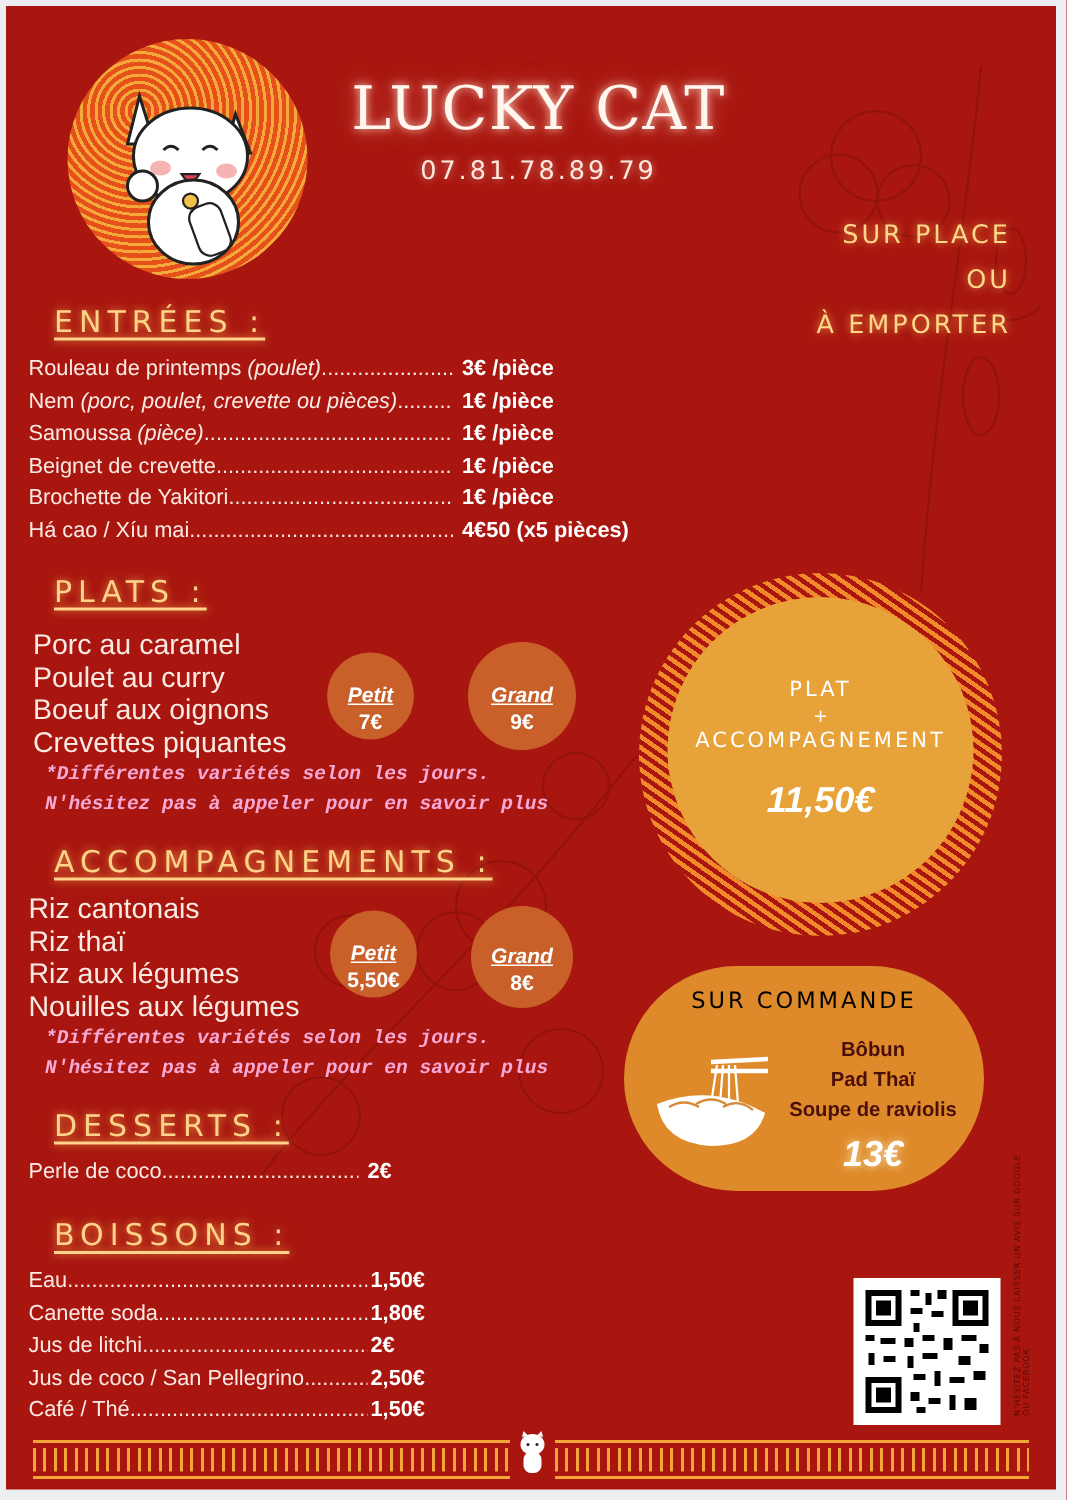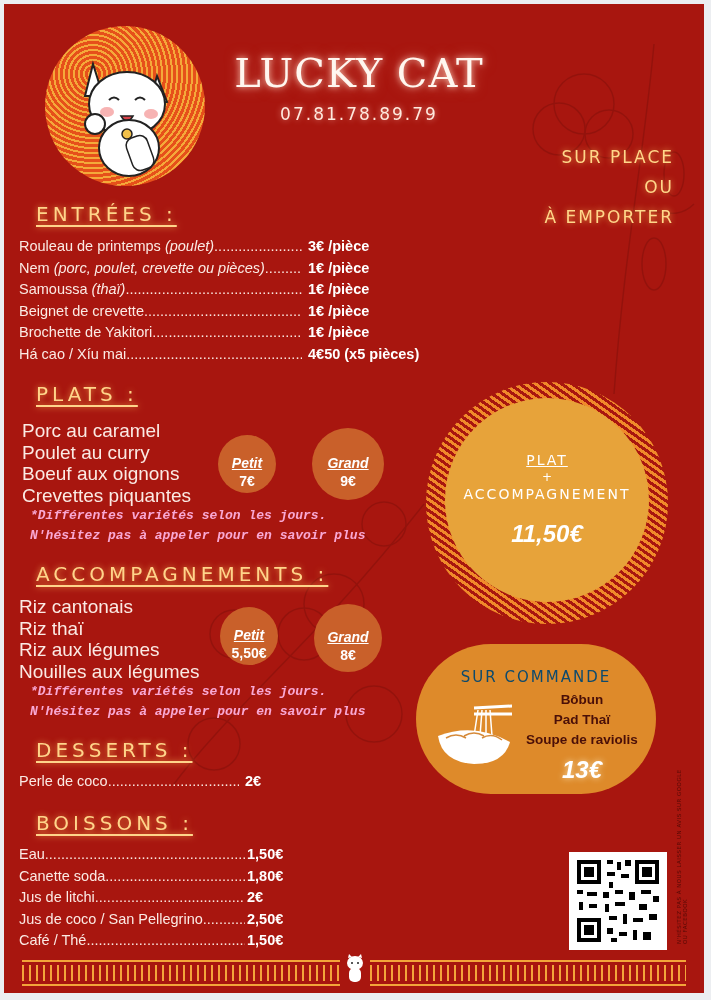--- a/index.html
+++ b/index.html
@@ -23,26 +23,26 @@
   .item-row .price{font-weight:bold;color:#fff;margin-left:6px;}
   .plain{color:#fbeae4;font-family:Liberation Sans, sans-serif;font-size:19px;line-height:21.5px;}
   .note{color:#f9a8d4;font-family:Liberation Mono, monospace;font-style:italic;font-weight:bold;font-size:13px;line-height:20px;}
   .bubble{border-radius:50%;background:#c9602a;color:#fff;text-align:center;font-family:"Liberation Sans",sans-serif;font-weight:bold;display:flex;flex-direction:column;justify-content:center;align-items:center;}
   .bubble .sz{font-style:italic;text-decoration:underline;font-size:14px;margin-top:16px;}
   .bubble .pr{font-size:14px;margin-top:2px;}
   .combo{left:422px;top:378px;width:242px;height:242px;border-radius:50%;
     background:repeating-linear-gradient(35deg,#f08a2a 0 3px,#a8160f 3px 6px);}
   .combo-inner{position:absolute;left:19px;top:16px;width:204px;height:204px;border-radius:50%;background:#e7a33a;
     display:flex;flex-direction:column;align-items:center;justify-content:center;color:#fff;text-align:center;}
-  .combo-inner .t1{font-size:14px;letter-spacing:2px;text-decoration:underline;}
+  .combo-inner .t1{font-size:14px;letter-spacing:2px;}
   .combo-inner .plus{font-size:12px;margin:2px 0;}
   .combo-inner .t2{font-size:14px;letter-spacing:2px;}
   .combo-inner .price{font-family:"Liberation Sans",sans-serif;font-style:italic;font-weight:bold;font-size:24px;margin-top:18px;}
   .order{left:412px;top:640px;width:240px;height:150px;border-radius:75px;background:#de8a2a;}
-  .order .head{position:absolute;left:0;top:24px;width:240px;text-align:center;color:#0c4a6e;font-size:15px;letter-spacing:2px;}
+  .order .head{position:absolute;left:0;top:14px;width:240px;text-align:center;color:#000000;font-size:15px;letter-spacing:2px;}
   .order .list{position:absolute;left:96px;top:46px;width:140px;text-align:center;color:#4a0f08;font-family:"Liberation Sans",sans-serif;font-weight:bold;font-size:13.5px;line-height:20px;}
   .order .price{position:absolute;left:96px;top:112px;width:140px;text-align:center;color:#fff;font-family:"Liberation Sans",sans-serif;font-style:italic;font-weight:bold;font-size:24px;text-shadow:0 0 6px rgba(255,240,200,.8);}
   .qr{left:565px;top:848px;width:98px;height:98px;background:#fff;}
   .vert{left:672px;top:760px;width:12px;height:180px;writing-mode:vertical-rl;transform:rotate(180deg);color:#5a0a06;font-size:5.5px;letter-spacing:.5px;line-height:6px;}
   .fret{height:16px;border-top:2px solid #f3a53a;border-bottom:2px solid #f3a53a;
     background:repeating-linear-gradient(90deg,#f3a53a 0 2px,transparent 2px 7px,#f3a53a 7px 9px,transparent 9px 14px);background-clip:content-box;padding:3px 0;}
   .flower{opacity:.18;}
 </style>
 </head>
 <body>
@@ -101,21 +101,21 @@
   <div class="abs" style="left:15px;top:232px">
     <div class="item-row">
       <span class="name dots"><span>Rouleau de printemps </span><i>(poulet)</i></span>
       <span class="price">3€ /pièce</span>
     </div>
     <div class="item-row">
       <span class="name dots"><span>Nem </span><i>(porc, poulet, crevette ou pièces)</i></span>
       <span class="price">1€ /pièce</span>
     </div>
     <div class="item-row">
-      <span class="name dots"><span>Samoussa </span><i>(thaï)</i></span>
+      <span class="name dots"><span>Samoussa </span><i>(pièce)</i></span>
       <span class="price">1€ /pièce</span>
     </div>
     <div class="item-row">
       <span class="name dots"><span>Beignet de crevette</span></span>
       <span class="price">1€ /pièce</span>
     </div>
     <div class="item-row">
       <span class="name dots"><span>Brochette de Yakitori</span></span>
       <span class="price">1€ /pièce</span>
     </div>

